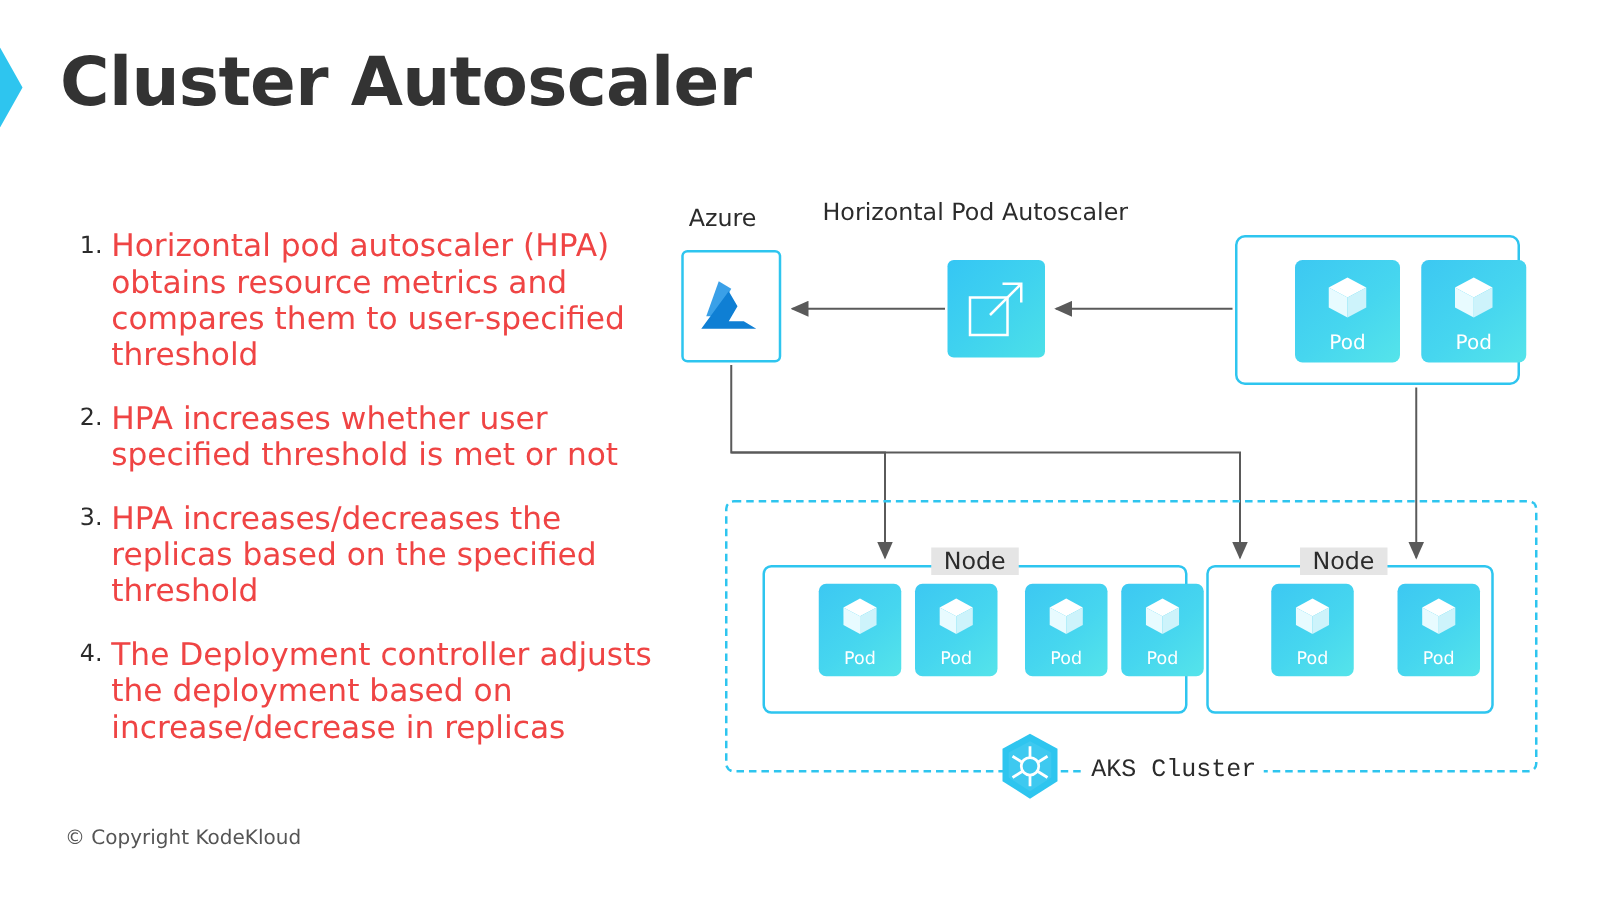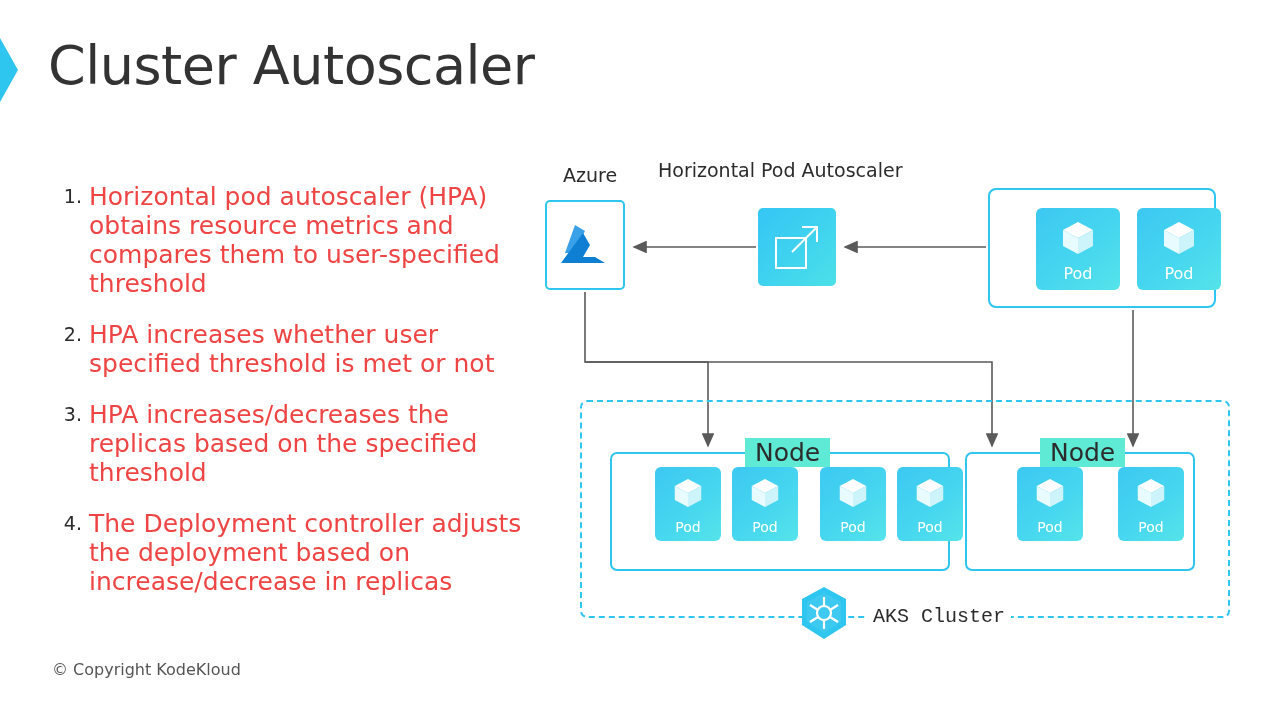--- a/index.html
+++ b/index.html
@@ -22,21 +22,21 @@
     left: 0px;
     top: 38px;
     width: 34px;
     height: 64px;
   }
   .page-title {
     position: absolute;
     left: 48px;
     top: 34px;
     font-size: 54px;
-    font-weight: 400;
+    font-weight: 700;
     letter-spacing: -0.5px;
     color: #333333;
     white-space: nowrap;
   }
 
   
   .steps {
     position: absolute;
     left: 52px;
     top: 182px;
@@ -202,23 +202,23 @@
   .node-right {
     left: 425px;
     top: 302px;
     width: 230px;
     height: 119px;
   }
 
   
   .node-label {
     position: absolute;
-    background: #5eead4;
+    background: #e5e5e5;
     padding: 0 10px;
-    font-size: 25px;
+    font-size: 19px;
     color: #2b2b2b;
     white-space: nowrap;
   }
 
   
   .k8s-wheel {
     position: absolute;
     left: 255px;
     top: 435px;
   }
@@ -285,21 +285,21 @@
 
     <line x1="216" y1="97" x2="94" y2="97" stroke="#5a5a5a" stroke-width="1.6" marker-end="url(#arrowhead)"></line>
 
     <path d="M45,142 L45,212 L168,212 L168,296" stroke="#5a5a5a" stroke-width="1.6" fill="none" marker-end="url(#arrowhead)"></path>
 
     <path d="M45,212 L452,212 L452,296" stroke="#5a5a5a" stroke-width="1.6" fill="none" marker-end="url(#arrowhead)"></path>
 
     <path d="M593,160 L593,296" stroke="#5a5a5a" stroke-width="1.6" fill="none" marker-end="url(#arrowhead)"></path>
   </svg>
 
-  <div class="lbl" style="left:23px; top:14px;">Azure</div>
+  <div class="lbl" style="left:11px; top:14px;">Azure</div>
   <div class="azure-box">
     <svg class="azure-logo" width="52" height="44" viewBox="0 0 52 44">
       <polygon points="16,2 6,30 14,30 26,8" fill="#3aa0e8"></polygon>
       <polygon points="24,10 2,40 20,40 46,40 36,34 24,34 31,22" fill="#0f7fd4"></polygon>
     </svg>
   </div>
 
   <div class="lbl" style="left:118px; top:9px;">Horizontal Pod Autoscaler</div>
   <div class="hpa-box">
     <svg class="hpa-icon" width="46" height="46" viewBox="0 0 46 46">

